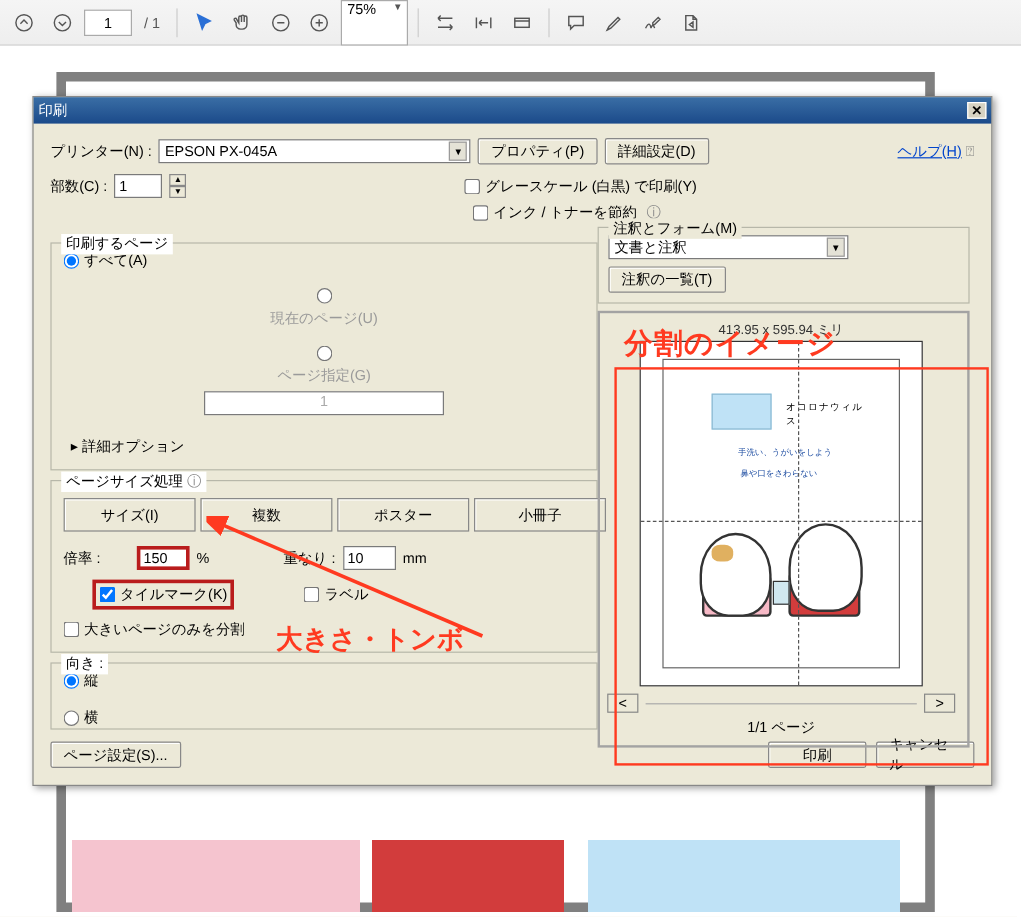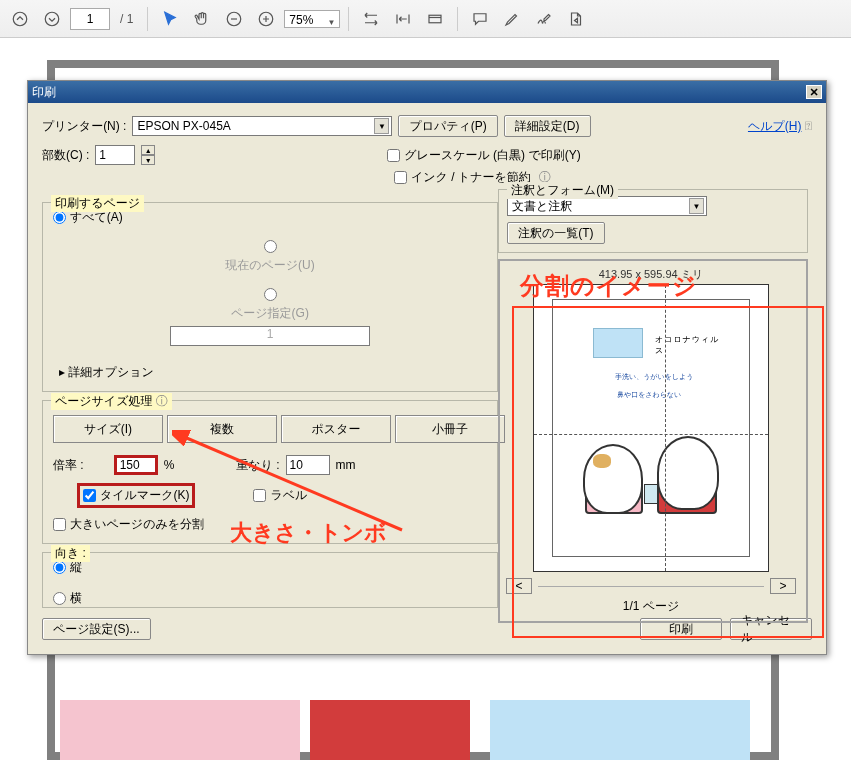--- a/index.html
+++ b/index.html
@@ -5,21 +5,21 @@
 * { box-sizing: border-box; margin: 0; padding: 0; font-family: "MS UI Gothic", "Meiryo", sans-serif; font-size: 12px; }
 body { background: #fff; width: 851px; height: 764px; overflow: hidden; position: relative; }
 
 
 .toolbar { height: 38px; background: linear-gradient(#f5f5f5,#eeeeee); border-bottom: 1px solid #ccc; display: flex; align-items: center; padding: 0 6px; gap: 4px; }
 .toolbar .tbtn { width: 28px; height: 28px; display: flex; align-items: center; justify-content: center; color: #555; border-radius: 2px; cursor: pointer; }
 .toolbar .tbtn svg { width: 18px; height: 18px; stroke: #555; fill: none; stroke-width: 1.6; }
 .toolbar .sep { width: 1px; height: 24px; background: #ccc; margin: 0 4px; }
 .toolbar .pagebox { width: 40px; height: 22px; border: 1px solid #aaa; background: #fff; text-align: center; }
 .toolbar .pagetotal { padding: 0 6px; color: #555; }
-.toolbar .zoom { width: 56px; height: 18px; border: 1px solid #aaa; background: #fff; display: flex; align-items: flex-end; padding: 0 4px; justify-content: space-between; }
+.toolbar .zoom { width: 56px; height: 38px; border: 1px solid #aaa; background: #fff; display: flex; align-items: flex-start; padding: 0 4px; justify-content: space-between; }
 .toolbar .caret { font-size: 8px; color: #555; }
 .toolbar .arrow-active svg { stroke: #2a6fd6; fill: #2a6fd6; }
 
 
 .dialog { position: absolute; left: 27px; top: 80px; width: 800px; background: #ece9d8; border: 1px solid #888; box-shadow: 2px 2px 6px rgba(0,0,0,.4); }
 .titlebar { height: 22px; background: linear-gradient(#3a6ea5,#1b4a8a); color: #fff; display: flex; align-items: center; justify-content: space-between; padding: 0 4px; font-size: 12px; }
 .titlebar .close { width: 16px; height: 14px; background: #d6d2c2; color: #000; display: flex; align-items: center; justify-content: center; border: 1px solid #fff; font-size: 11px; font-weight: bold; }
 .dbody { padding: 12px 14px 14px 14px; position: relative; }
 
 .row { display: flex; align-items: center; gap: 6px; margin-bottom: 8px; }
@@ -27,21 +27,21 @@
 .select .dd { width: 15px; height: 16px; background: #e4e2d6; border: 1px solid #9a9a9a; display: flex; align-items: center; justify-content: center; font-size: 8px; }
 .btn { height: 22px; padding: 0 10px; background: #ece9d8; border: 1px solid #888; border-radius: 2px; display: inline-flex; align-items: center; cursor: pointer; box-shadow: inset 1px 1px #fff; }
 .numbox { width: 40px; height: 20px; border: 1px solid #7a7a7a; background: #fff; padding: 0 3px; display: flex; align-items: center; }
 .spinner { display: inline-flex; flex-direction: column; }
 .spinner div { width: 14px; height: 10px; border: 1px solid #888; background: #ece9d8; font-size: 7px; display: flex; align-items: center; justify-content: center; }
 
 label.chk { display: flex; align-items: center; gap: 4px; }
 input[type=checkbox], input[type=radio] { margin: 0; }
 
 .fieldset { border: 1px solid #b7b7a9; margin-top: 8px; padding: 6px 10px 10px 10px; position: relative; }
-.fieldset > .legend { position: absolute; top: -8px; left: 8px; background: #fef9c3; padding: 0 4px; }
+.fieldset > .legend { position: absolute; top: -8px; left: 8px; background: #ffffff; padding: 0 4px; }
 
 .sizebtns { display: flex; gap: 4px; margin: 8px 0 12px 0; }
 .sizebtns .sbtn { flex: 0 0 110px; height: 28px; border: 1px solid #888; background: #ece9d8; display: flex; align-items: center; justify-content: center; box-shadow: inset 1px 1px #fff; }
 
 .redbox { border: 3px solid #b91c1c; margin-left: 24px; }
 
 .help { color: #0044cc; text-decoration: underline; }
 
 
 .rightcol { position: absolute; right: 18px; top: 86px; width: 310px; }

